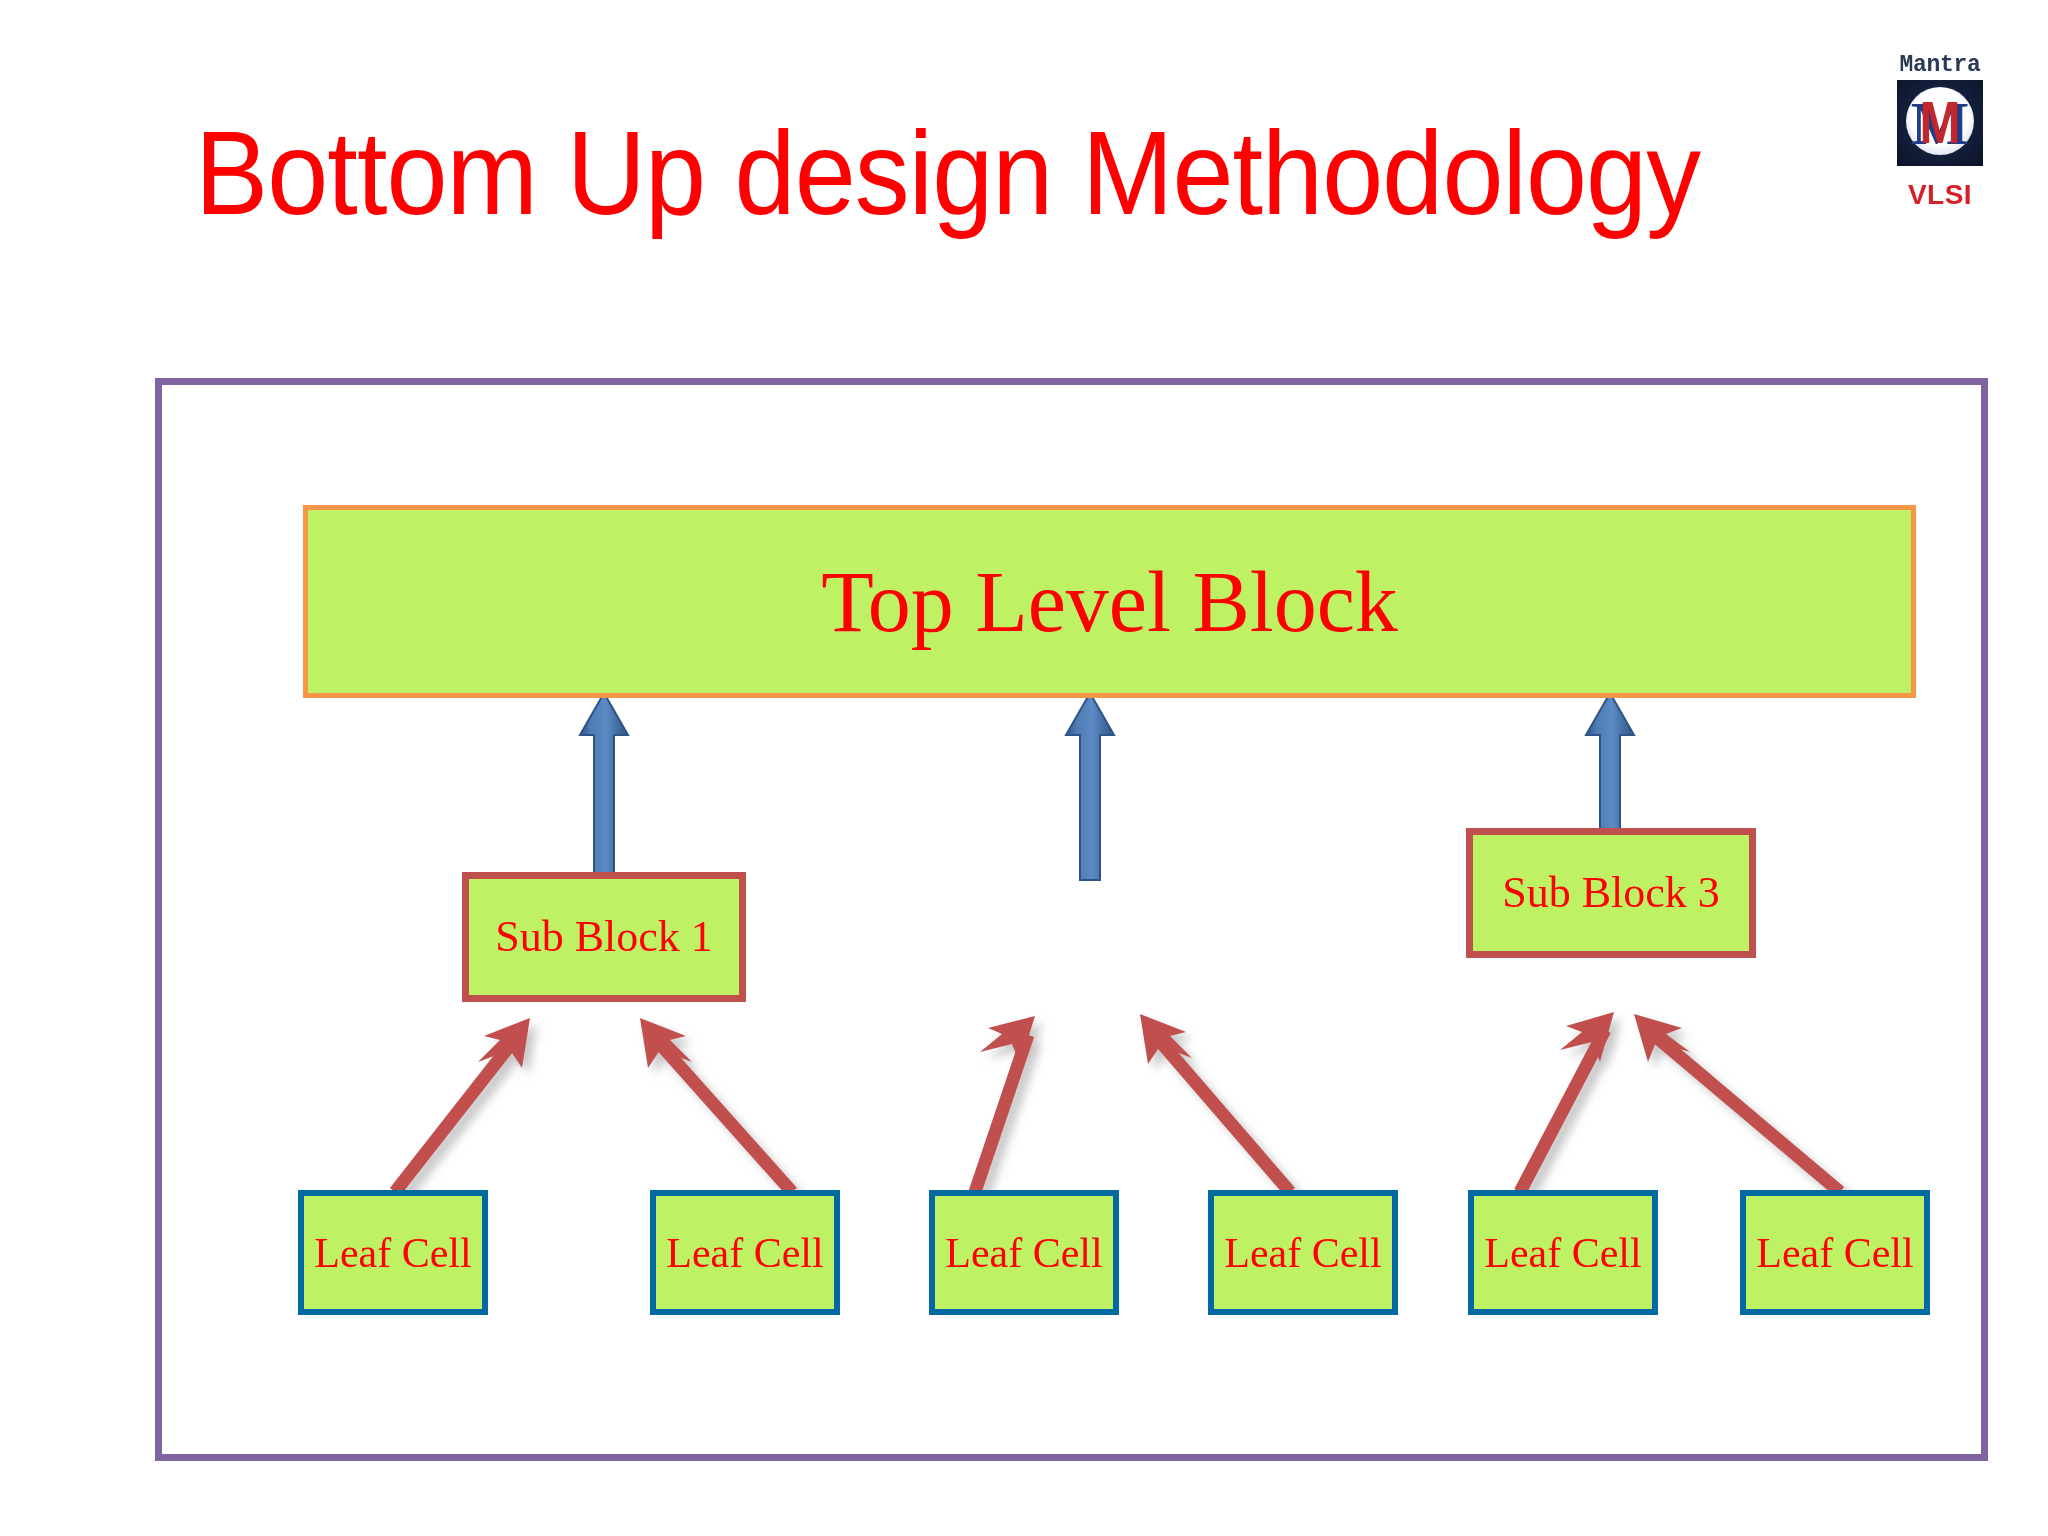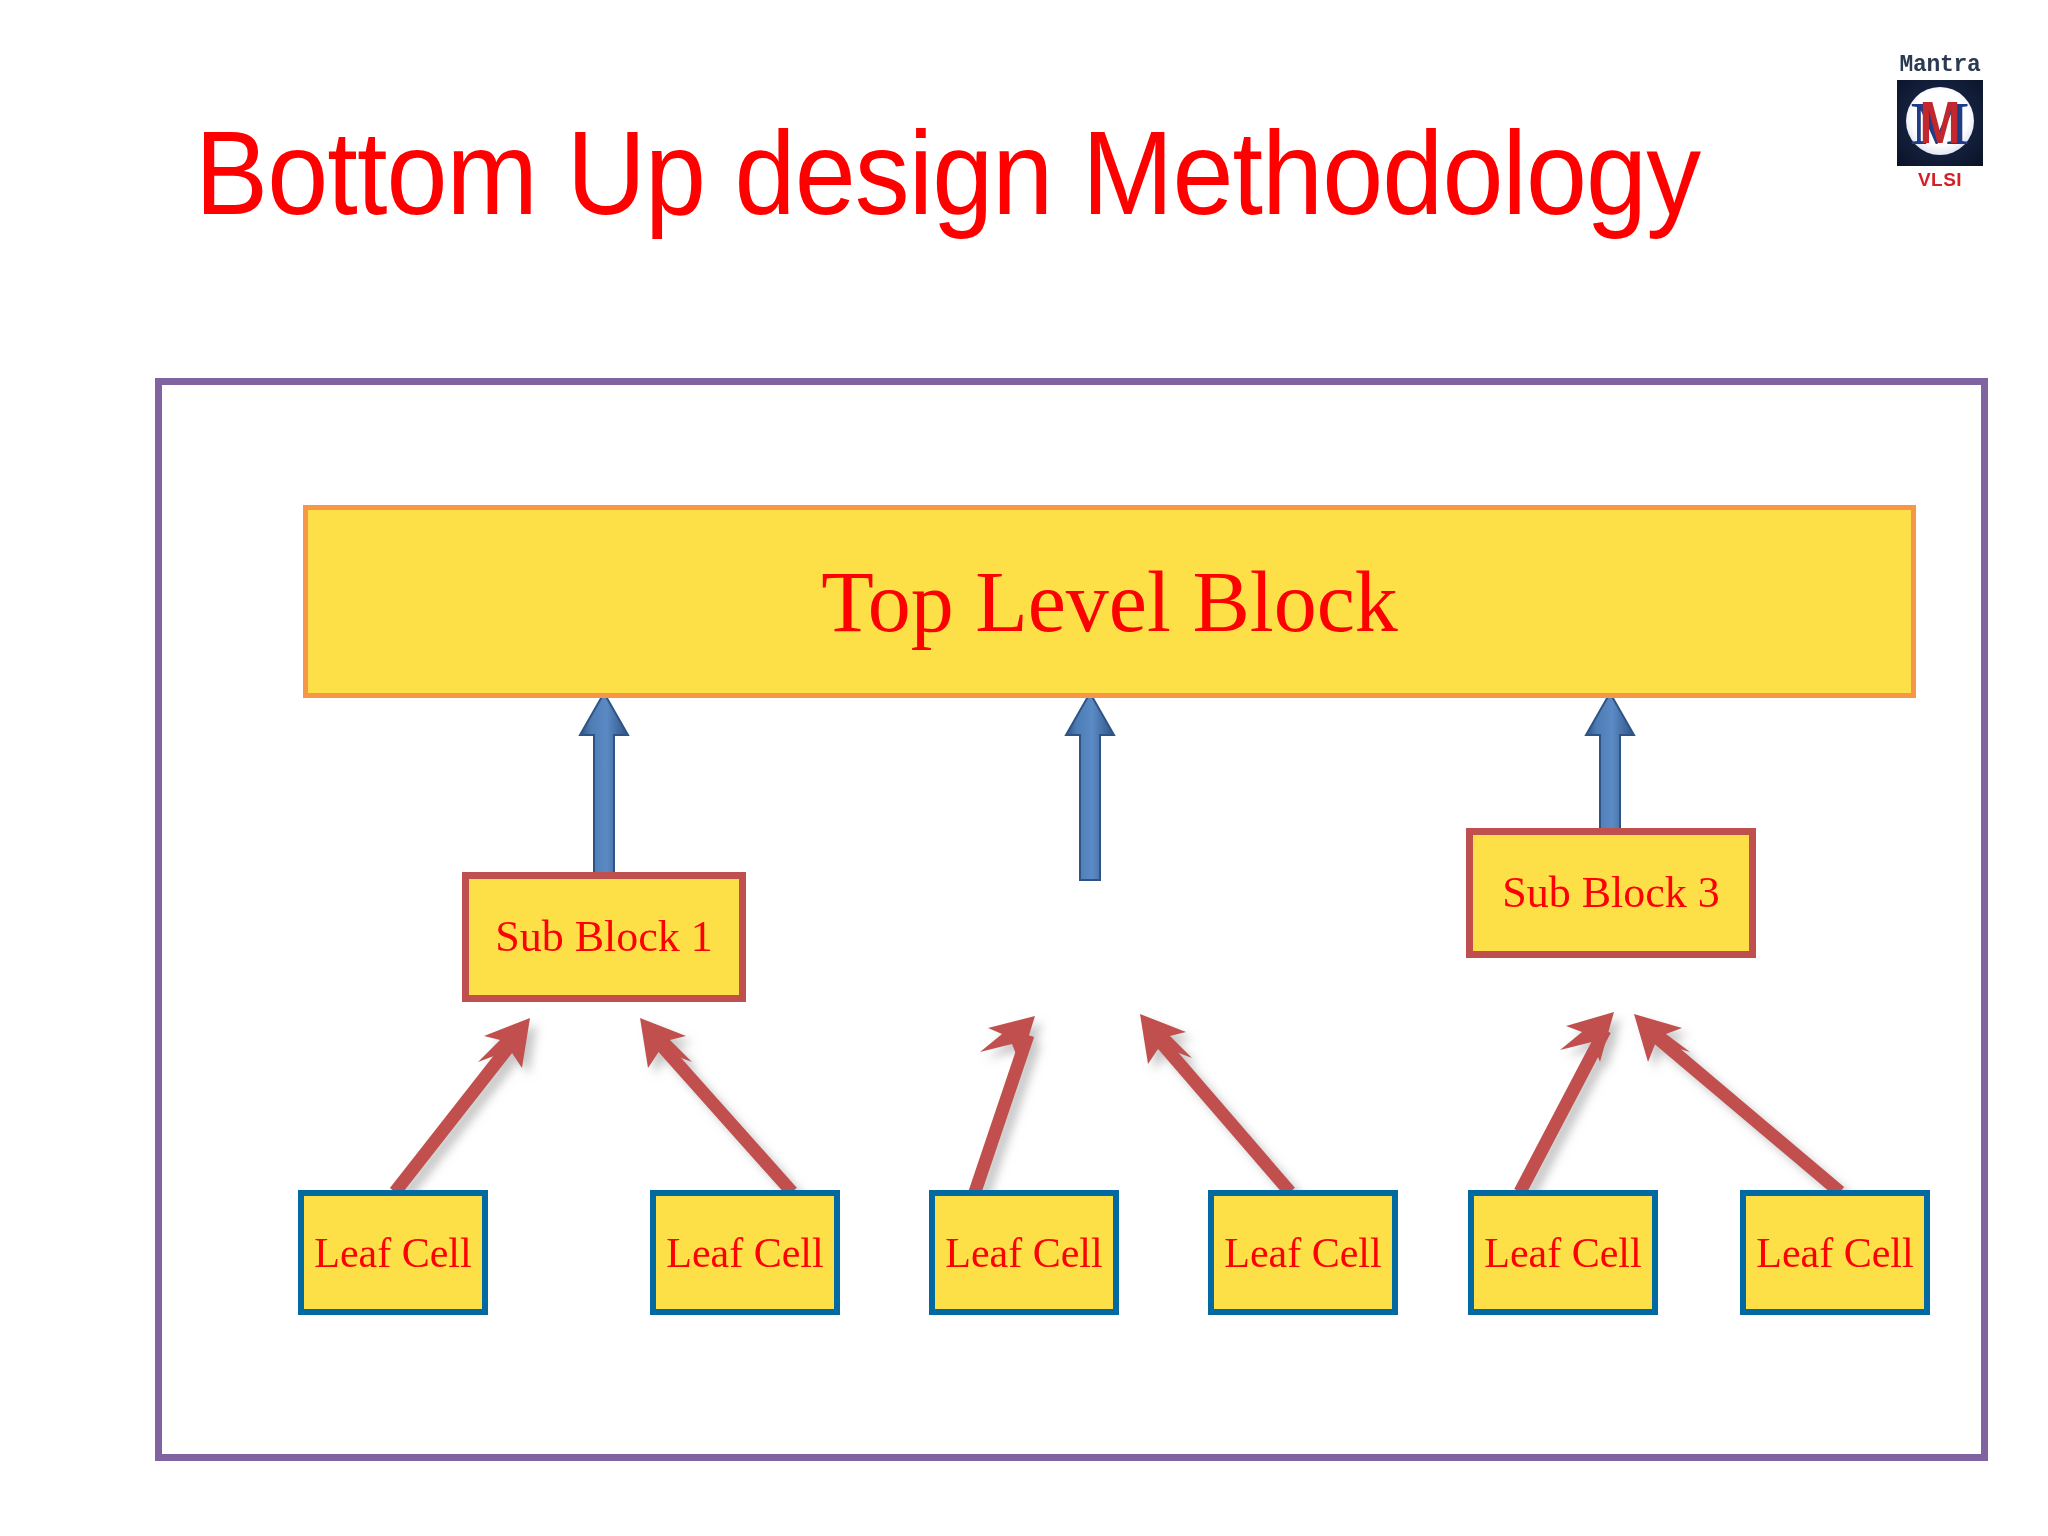--- a/index.html
+++ b/index.html
@@ -84,44 +84,45 @@
     text-align: center;
     font-family: "Liberation Sans", sans-serif;
     font-size: 60px;
     font-weight: 700;
     line-height: 78px;
     color: #c1272d;
     transform: scaleX(0.82);
   }
   #logo-sub {
     font-family: "Liberation Sans", sans-serif;
-    font-size: 19px;
+    font-size: 28px;
     font-weight: 700;
     color: #d62027;
     line-height: 28px;
     letter-spacing: 0.5px;
+    margin-top: 15px;
   }
 
   
   #diagram-frame {
     position: absolute;
     left: 155px;
     top: 378px;
     width: 1833px;
     height: 1083px;
     border: 7px solid #8064A2;
     box-sizing: border-box;
     background: transparent;
   }
 
   
   .box {
     position: absolute;
     box-sizing: border-box;
-    background: #fde047;
+    background: #bef264;
     display: flex;
     align-items: center;
     justify-content: center;
     text-align: left;
     color: #FF0000;
     font-family: "Liberation Serif", serif;
   }
 
   #top-level-block {
     left: 303px;

